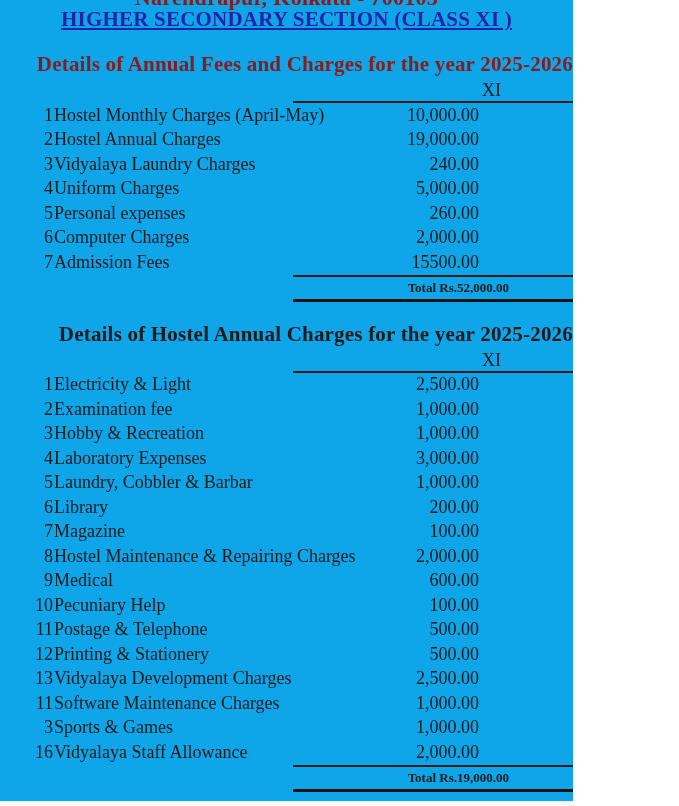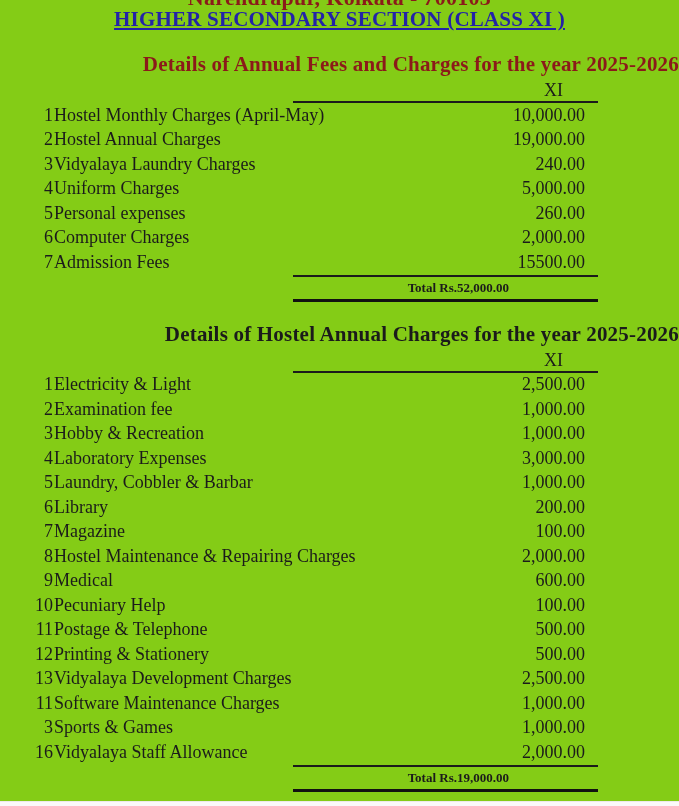--- a/index.html
+++ b/index.html
@@ -4,24 +4,24 @@
 <style>
   :root {
     --maroon: #8B1A1A;
     --navy: #2323A8;
     --text: #1B1B1B;
   }
   * { box-sizing: border-box; }
   html, body { margin: 0; padding: 0; background: #ffffff; }
   .page {
     position: relative;
-    width: 679px;
+    width: 573px;
     height: 806px;
     overflow: hidden;
-    background: #84cc16;
+    background: #0ea5e9;
     color: var(--text);
     font-family: "Liberation Serif", "DejaVu Serif", serif;
   }
 
   
   .address-line {
     position: absolute;
     top: -15px;
     left: 0;
     width: 100%;
@@ -57,21 +57,21 @@
     color: var(--text);
     text-align: right;
   }
   .sec-title.maroon { color: var(--maroon); }
   #section-1 .sec-title { margin-top: 19px; }
   #section-2 .sec-title { margin-top: 19px; }
 
   .xi-head {
     margin-top: 2px;
     text-align: right;
-    padding-right: 116px;
+    padding-right: 72px;
     font-size: 18px;
     line-height: 22px;
   }
   .rule-head {
     margin-left: 293px;
     width: 305px;
     height: 0;
     border-top: 2px solid #1b1b1b;
   }
 

